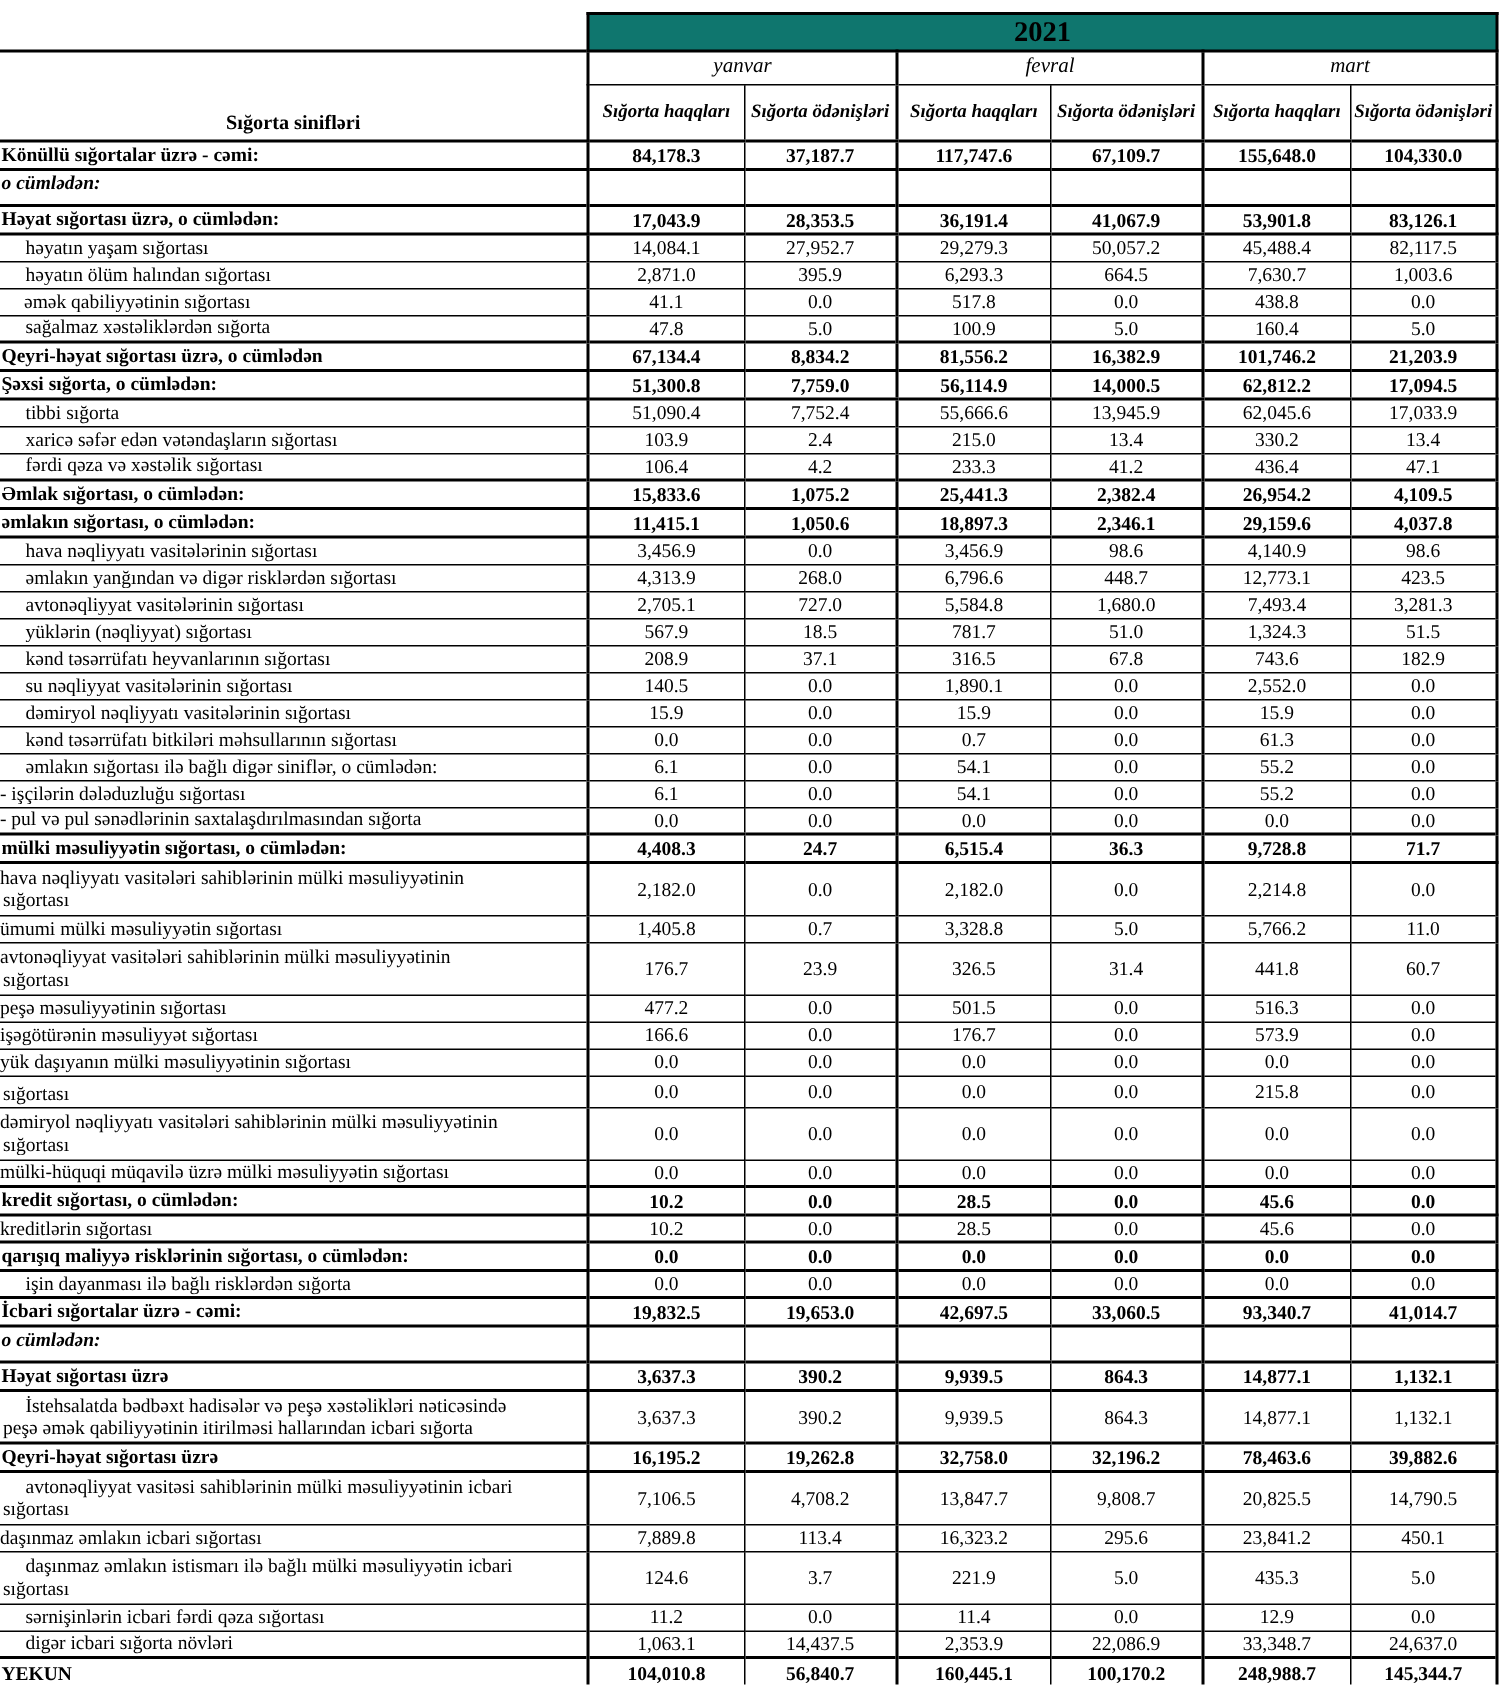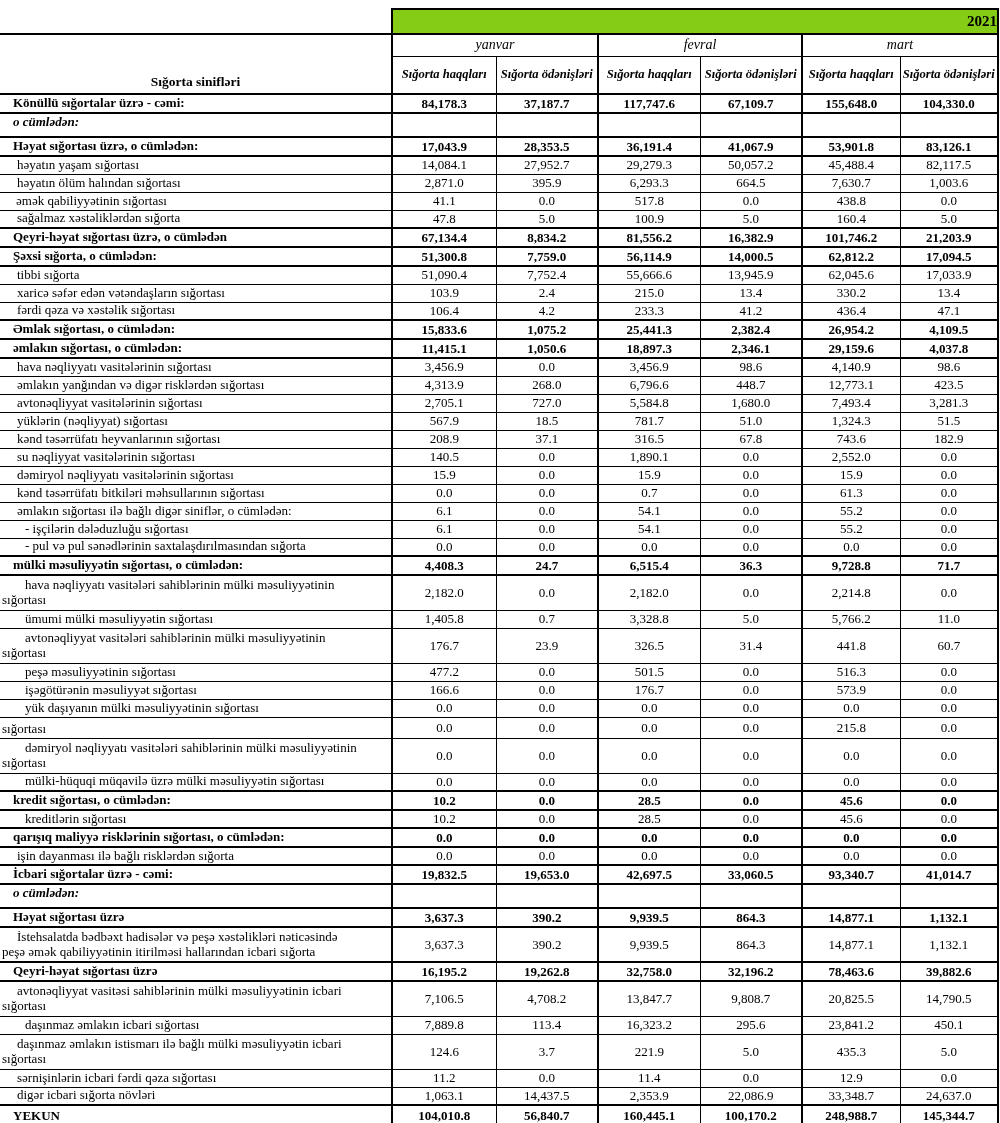--- a/index.html
+++ b/index.html
@@ -9,22 +9,22 @@
     overflow:hidden;
   }
   table{
     border-collapse:collapse;table-layout:fixed;width:998px;
     margin:8px 0 0 0;
   }
   td{padding:0;}
   
   .corner{border:none;background:#fff;}
   .year{
-    background:#84cc16;border:2px solid #000;text-align:right;
-    font-weight:bold;font-size:15px;
+    background:#0f766e;border:2px solid #000;text-align:center;
+    font-weight:bold;font-size:19px;
   }
   .classhead{
     border:2px solid #000;border-left:none;vertical-align:bottom;
     text-align:center;font-weight:bold;font-size:13.5px;padding-bottom:3px;margin-left:12px;
   }
   .month{
     border:1px solid #000;border-left:2px solid #000;border-top:2px solid #000;
     font-style:italic;text-align:center;font-size:14px;
   }
   .ch{
@@ -47,23 +47,23 @@
   tr.b td{font-weight:bold;border-top-width:2px;border-bottom-width:2px;}
   tr.oc{height:24px;margin-top:28px;}
   tr.oc .lbl{font-weight:bold;font-style:italic;vertical-align:top;}
   tr.oc .lbl div{padding-top:1px;}
   tr.two{height:35px;}
   tr.clip{height:21px;}
   tr.clip .lbl{vertical-align:bottom;}
   tr.clip .lbl div{padding-bottom:1px;}
   tr.tot{height:23px;}
   tr.tot td{font-weight:bold;border-top-width:2px;border-bottom:3px solid #000;}
-  .i0{padding-left:13px;font-family:Liberation Serif, serif;}
+  .i0{padding-left:1px;font-family:Liberation Serif, serif;}
   .i1{padding-left:17px;}
-  .i2{padding-left:25px;}
+  .i2{}
   .i3{padding-left:16px;}
   .l2x{padding-left:2px;}
 </style>
 </head>
 <body>
 
 <table>
   <colgroup>
     <col style="width:392px">
     <col style="width:104px">

